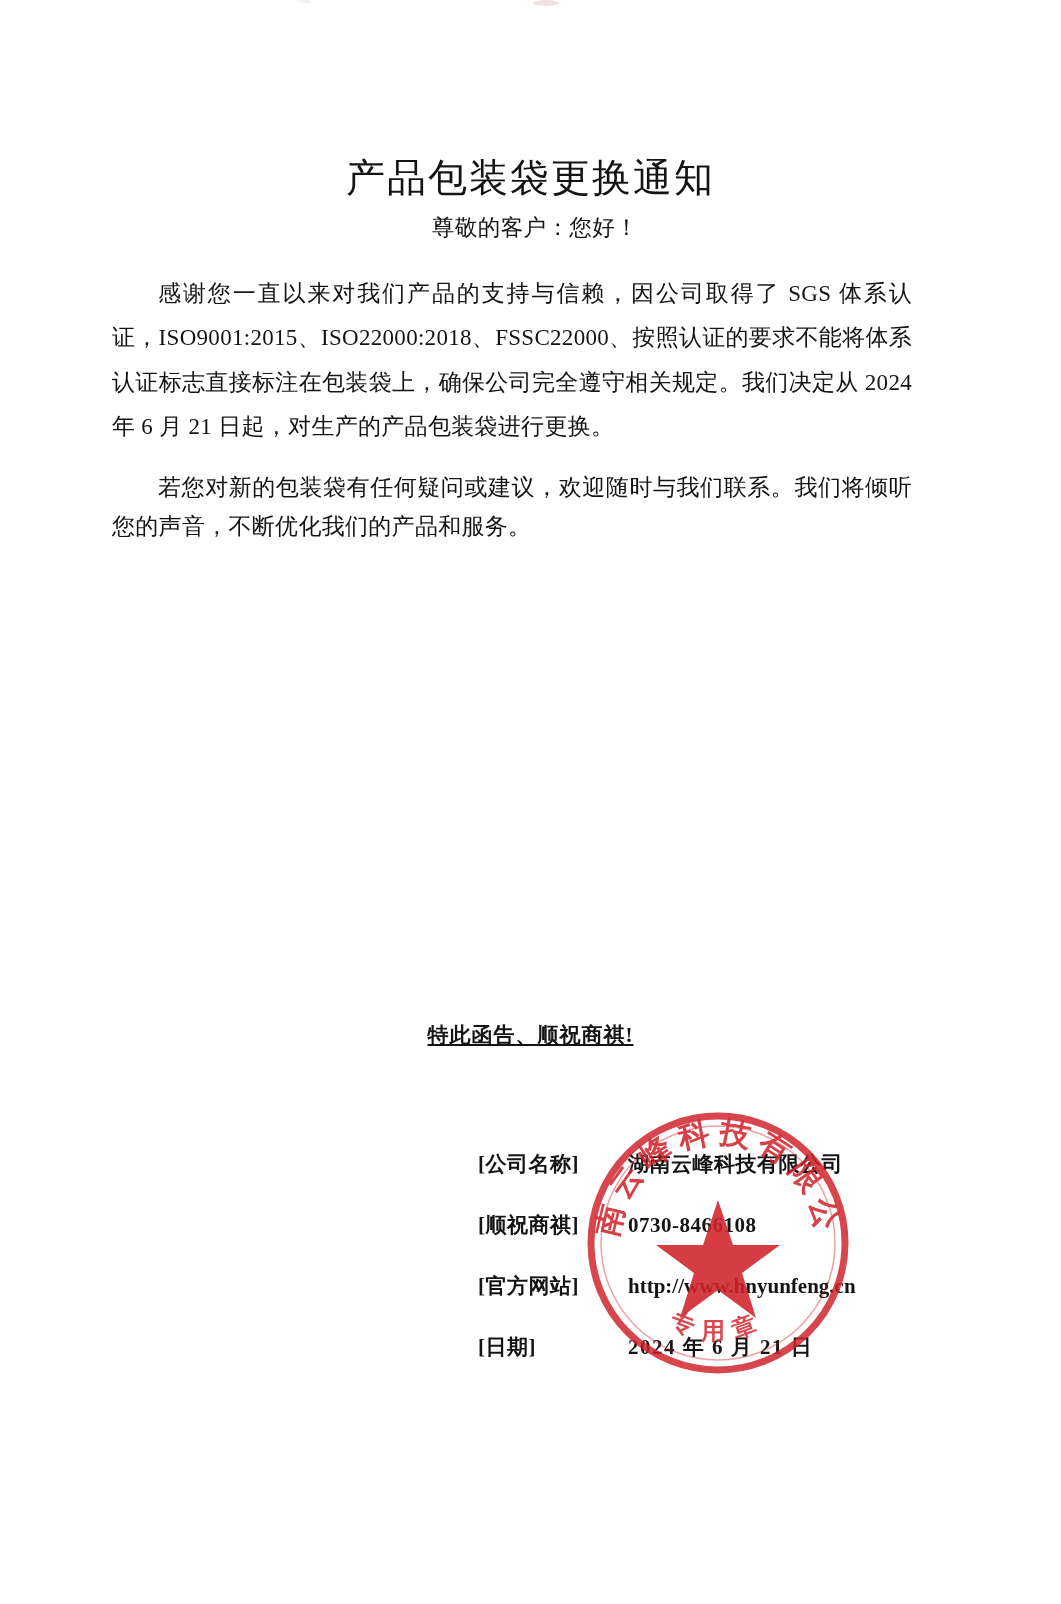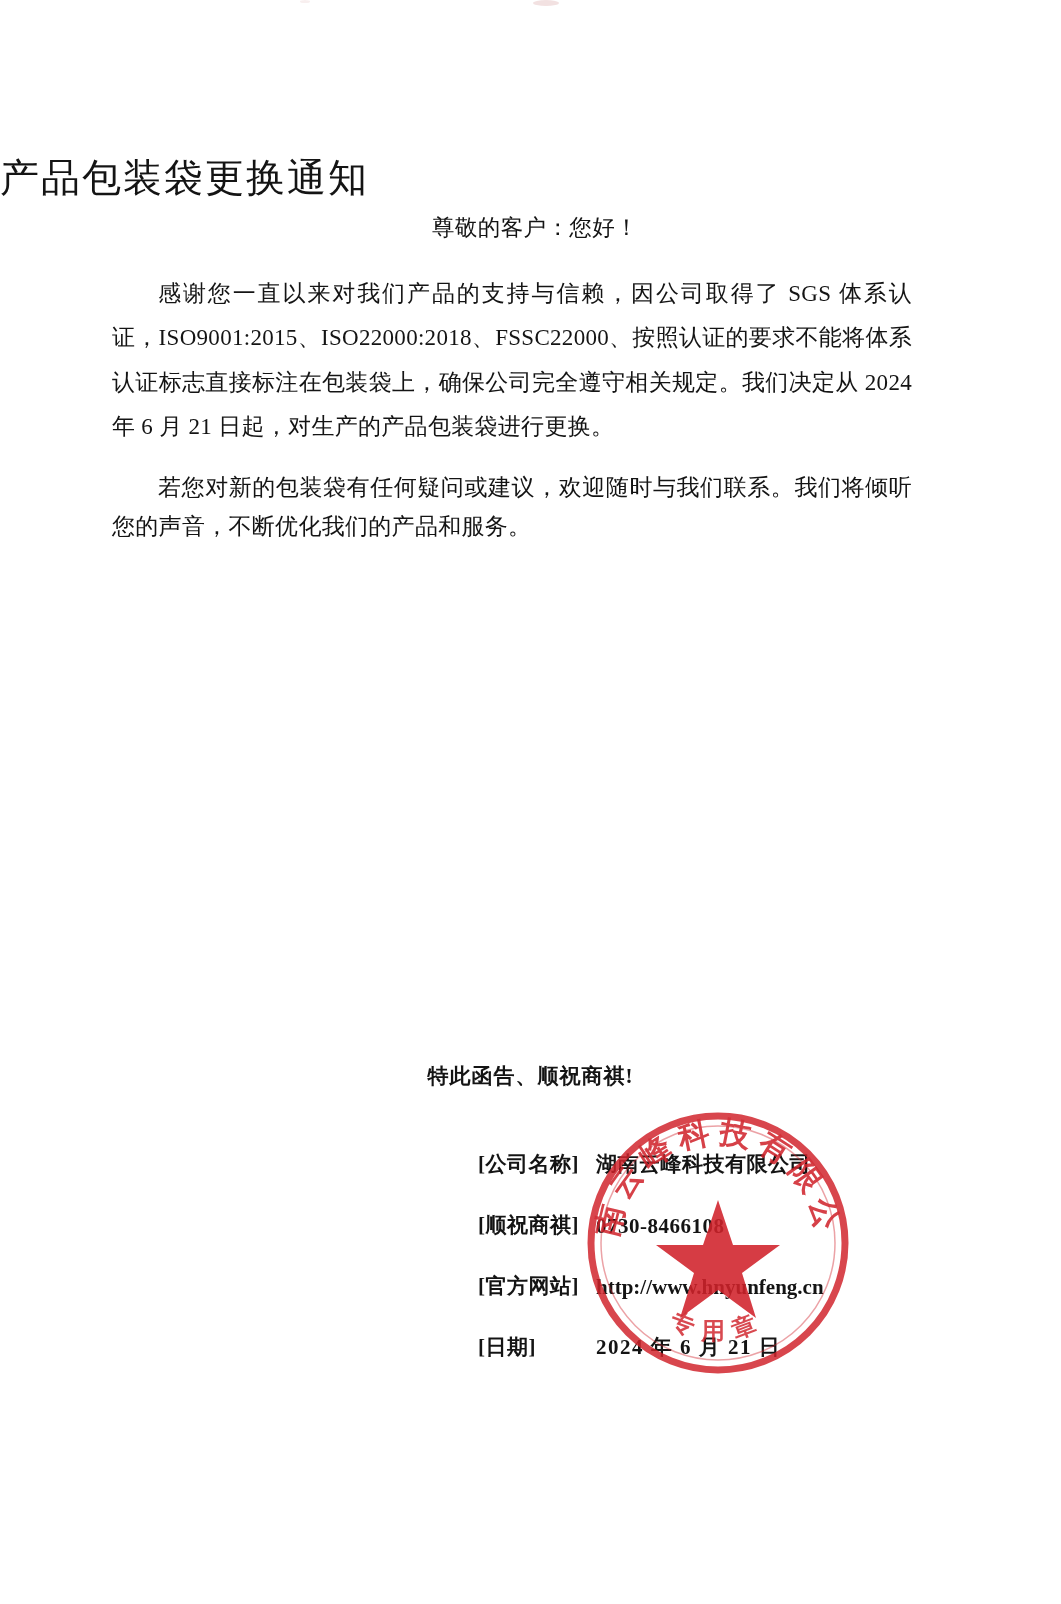--- a/index.html
+++ b/index.html
@@ -30,21 +30,21 @@
     left: 0; top: 0;
     width: 1061px;
     height: 1604px;
   }
 
   .doc-title {
     position: absolute;
     left: 0;
     top: 125px;
     width: 1061px;
-    text-align: left;
+    text-align: center;
     font-size: 39px;
     letter-spacing: 2px;
     font-weight: 400;
     font-family: "Liberation Serif", "DejaVu Serif", serif;
     color: #141414;
   }
 
   .body-block {
     position: absolute;
     left: 112px;
@@ -71,42 +71,44 @@
     color: #141414;
     letter-spacing: .3px;
   }
   p.para.tight {
     line-height: 1.72;
   }
 
   .closing {
     position: absolute;
     left: 0;
-    top: 1062px;
+    top: 1021px;
     width: 1061px;
     text-align: center;
     font-size: 21px;
     letter-spacing: 1px;
     color: #141414;
     font-weight: 600;
+    text-decoration: underline;
   }
 
   .sign-block {
     position: absolute;
     left: 478px;
     top: 1150px;
     width: 520px;
   }
   .sign-row {
     display: flex;
-    align-items: flex-end;
+    align-items: center;
     margin-bottom: 33px;
     font-size: 21px;
     color: #141414;
     letter-spacing: .5px;
+    gap: 32px;
   }
   .sign-label {
     width: 118px;
     flex: 0 0 118px;
     font-weight: 600;
     white-space: nowrap;
   }
   .sign-value {
     font-weight: 600;
     white-space: nowrap;

